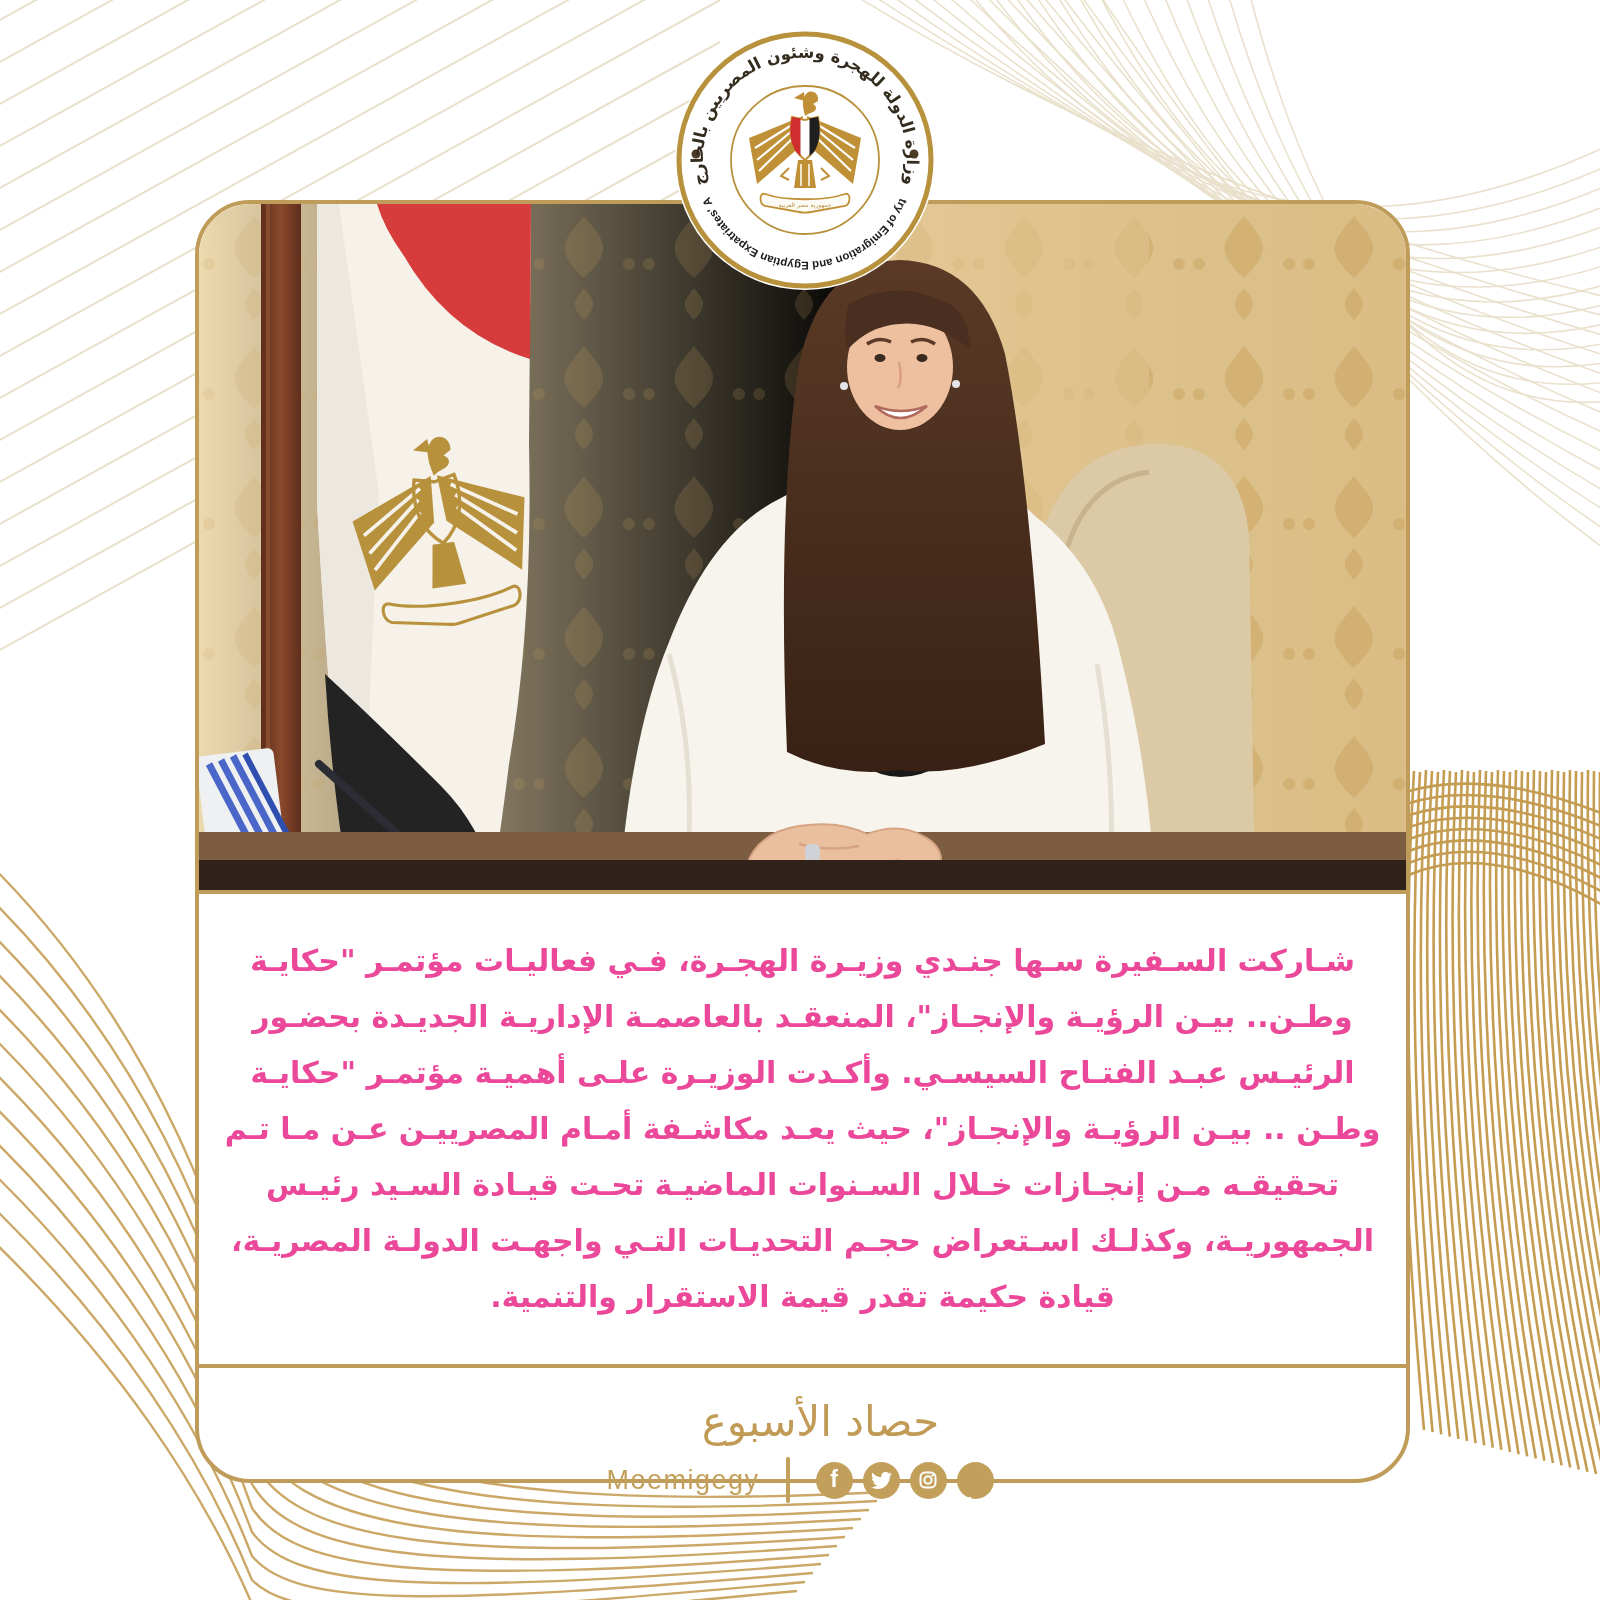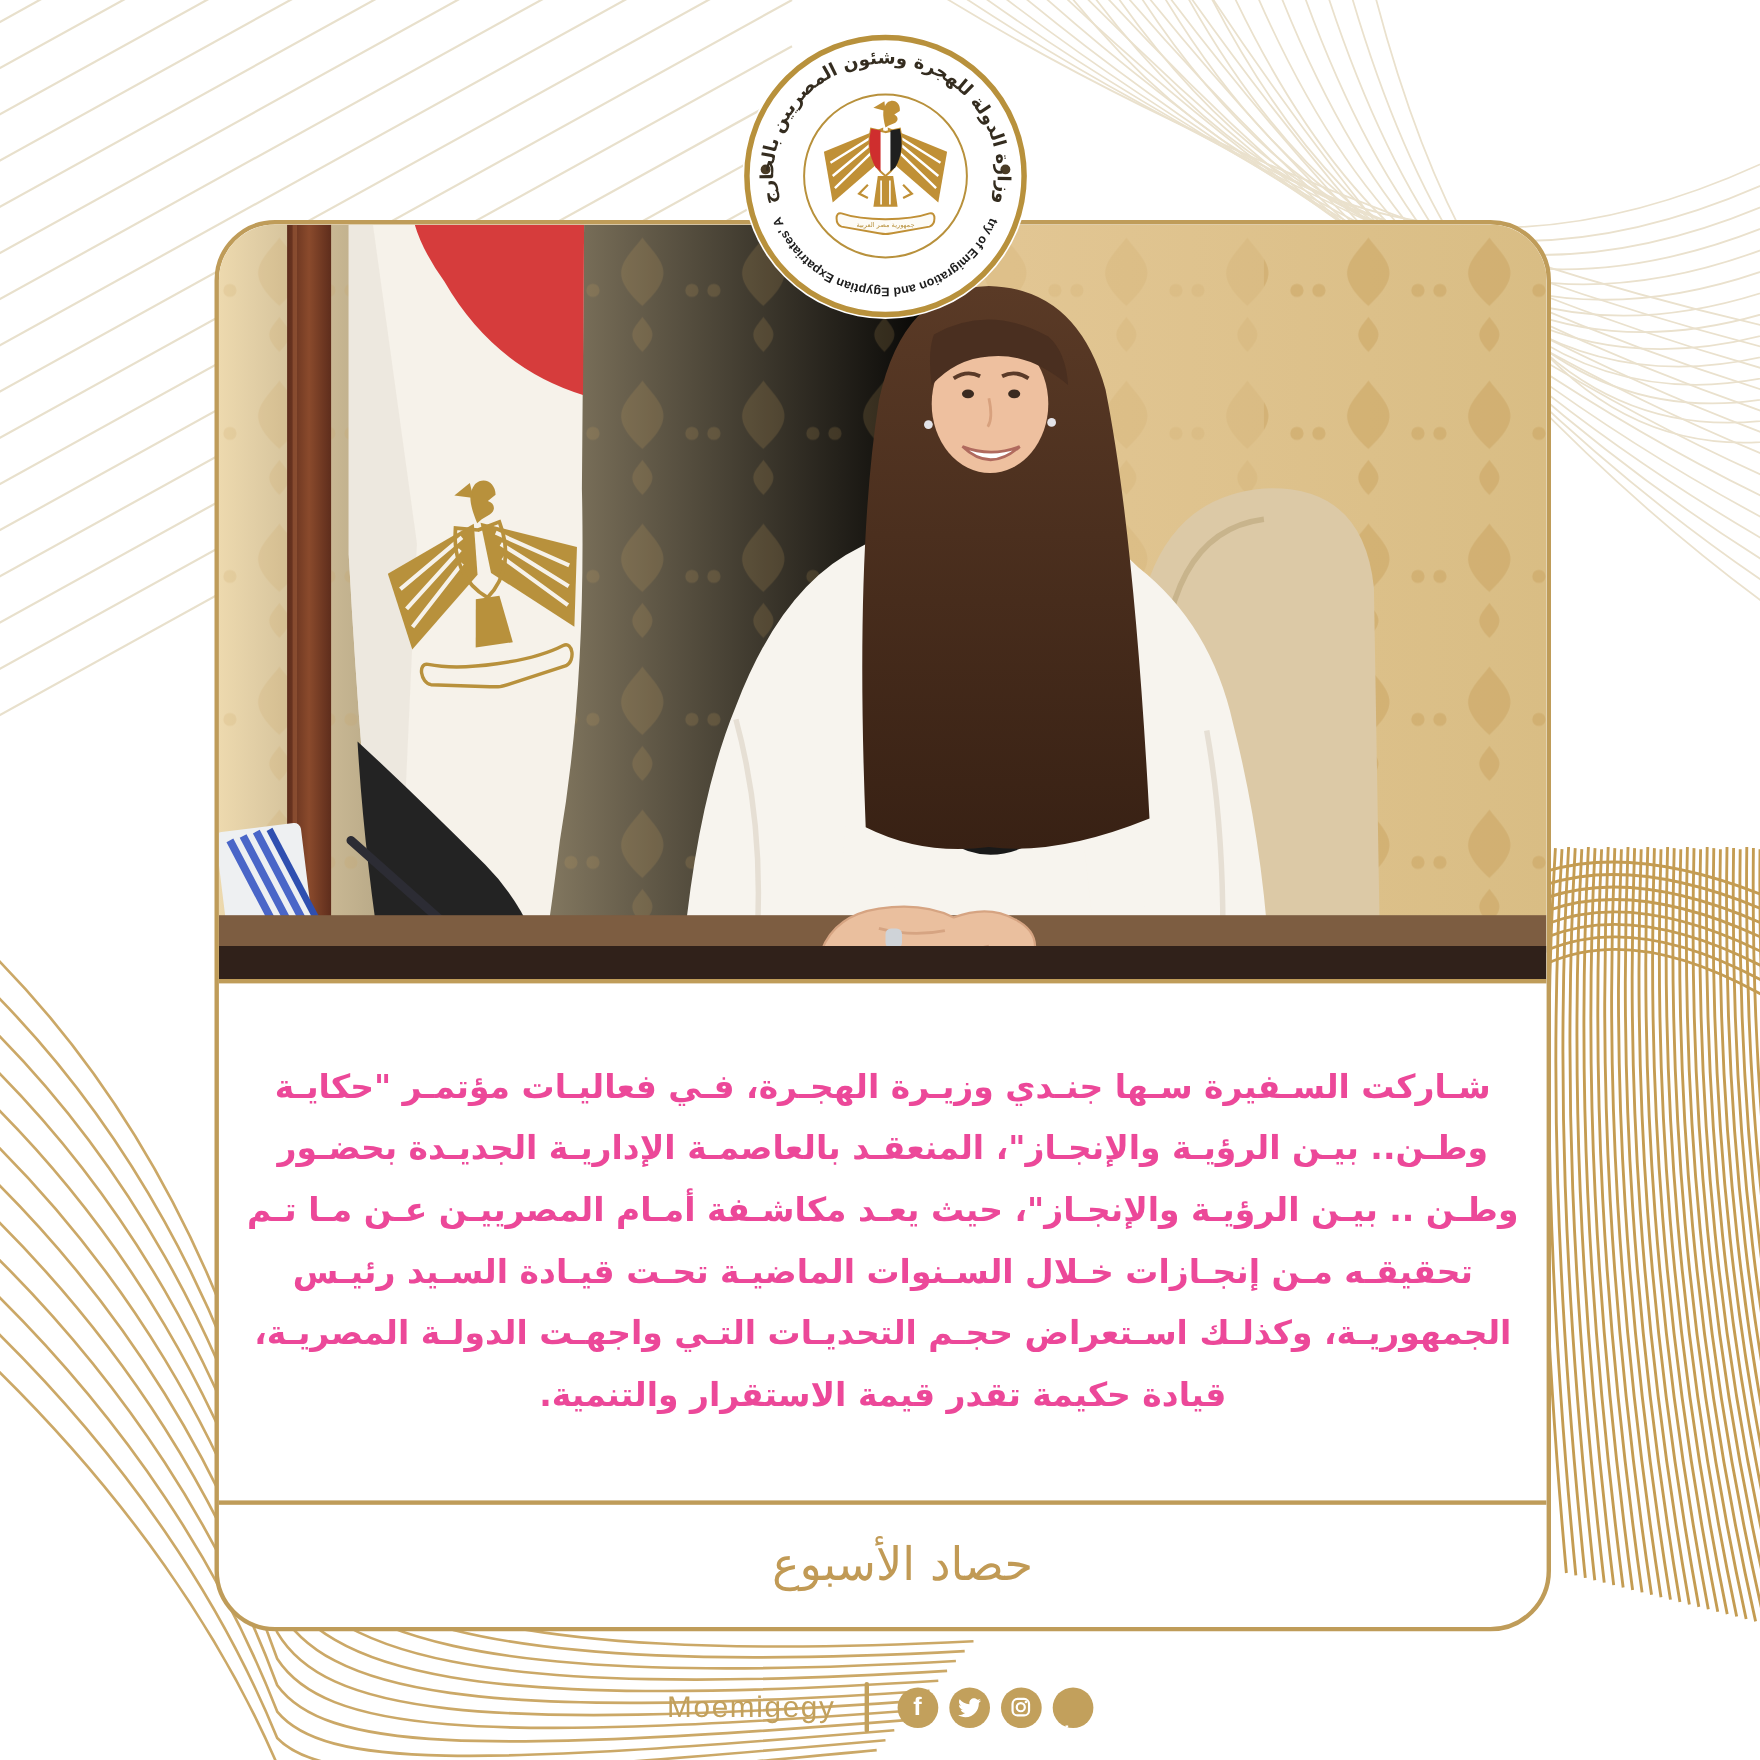--- a/index.html
+++ b/index.html
@@ -18,21 +18,21 @@
   .photo-wrap svg{display:block;width:100%;height:100%;}
   .article{height:470px;border-bottom:4px solid #bf9c59;display:flex;flex-direction:column;
            justify-content:center;align-items:center;padding:0 40px;}
   .tline{direction:rtl;white-space:nowrap;text-align:center;color:#ec4899;font-weight:700;
          font-size:30px;line-height:56px;letter-spacing:0;}
   .section-strip{height:107px;display:flex;align-items:center;justify-content:center;padding-left:36px;}
   .section-label{direction:rtl;color:#c19a55;font-size:42px;font-weight:400;}
   
   .badge{position:absolute;left:673px;top:28px;width:264px;height:264px;z-index:2;}
   
-  .footer{position:absolute;left:0;right:0;top:1516px;height:72px;display:flex;align-items:center;
+  .footer{position:absolute;left:0;right:0;top:1444px;height:72px;display:flex;align-items:center;
           justify-content:center;gap:26px;z-index:1;}
   .handle{color:#c2a05c;font-family:"Liberation Sans",sans-serif;font-size:27px;letter-spacing:1.5px;}
   .vbar{width:4px;height:46px;background:#c2a05c;border-radius:2px;}
   .socials{display:flex;gap:10px;align-items:center;}
   .soc{width:37px;height:37px;border-radius:50%;background:#c2a05c;display:flex;align-items:center;
        justify-content:center;color:#ffffff;font-family:"Liberation Sans",sans-serif;font-weight:700;}
   .soc svg{display:block;}
   .soc .fb{font-size:23px;transform:translateY(-1px);}
   .soc .in{font-size:17px;margin-top:48px;}
 </style>
@@ -259,20 +259,21 @@
           <path d="M600 640 Q630 648 660 642 M640 658 Q668 664 700 656" stroke="#d6a482" stroke-width="2.5" fill="none"></path>
           <rect x="606" y="640" width="15" height="18" rx="5" fill="#cfd3d8"></rect>
         </g>
         <rect x="0" y="656" width="1207" height="30" fill="#30211a"></rect>
       </svg>
     </div>
 
     <div class="article">
       <div class="tline" dir="rtl">شـاركت السـفيرة سـها جنـدي وزيـرة الهجـرة، فـي فعاليـات مؤتمـر "حكايـة</div>
       <div class="tline" dir="rtl">وطـن.. بيـن الرؤيـة والإنجـاز"، المنعقـد بالعاصمـة الإداريـة الجديـدة بحضـور</div>
+      <div class="tline" dir="rtl">الرئيـس عبـد الفتـاح السيسـي. وأكـدت الوزيـرة علـى أهميـة مؤتمـر "حكايـة</div>
       <div class="tline" dir="rtl">وطـن .. بيـن الرؤيـة والإنجـاز"، حيث يعـد مكاشـفة أمـام المصرييـن عـن مـا تـم</div>
       <div class="tline" dir="rtl">تحقيقـه مـن إنجـازات خـلال السـنوات الماضيـة تحـت قيـادة السـيد رئيـس</div>
       <div class="tline" dir="rtl">الجمهوريـة، وكذلـك اسـتعراض حجـم التحديـات التـي واجهـت الدولـة المصريـة،</div>
       <div class="tline" dir="rtl">قيادة حكيمة تقدر قيمة الاستقرار والتنمية.</div>
     </div>
 
     <div class="section-strip">
       <div class="section-label">حصاد الأسبوع</div>
     </div>
   </div>

